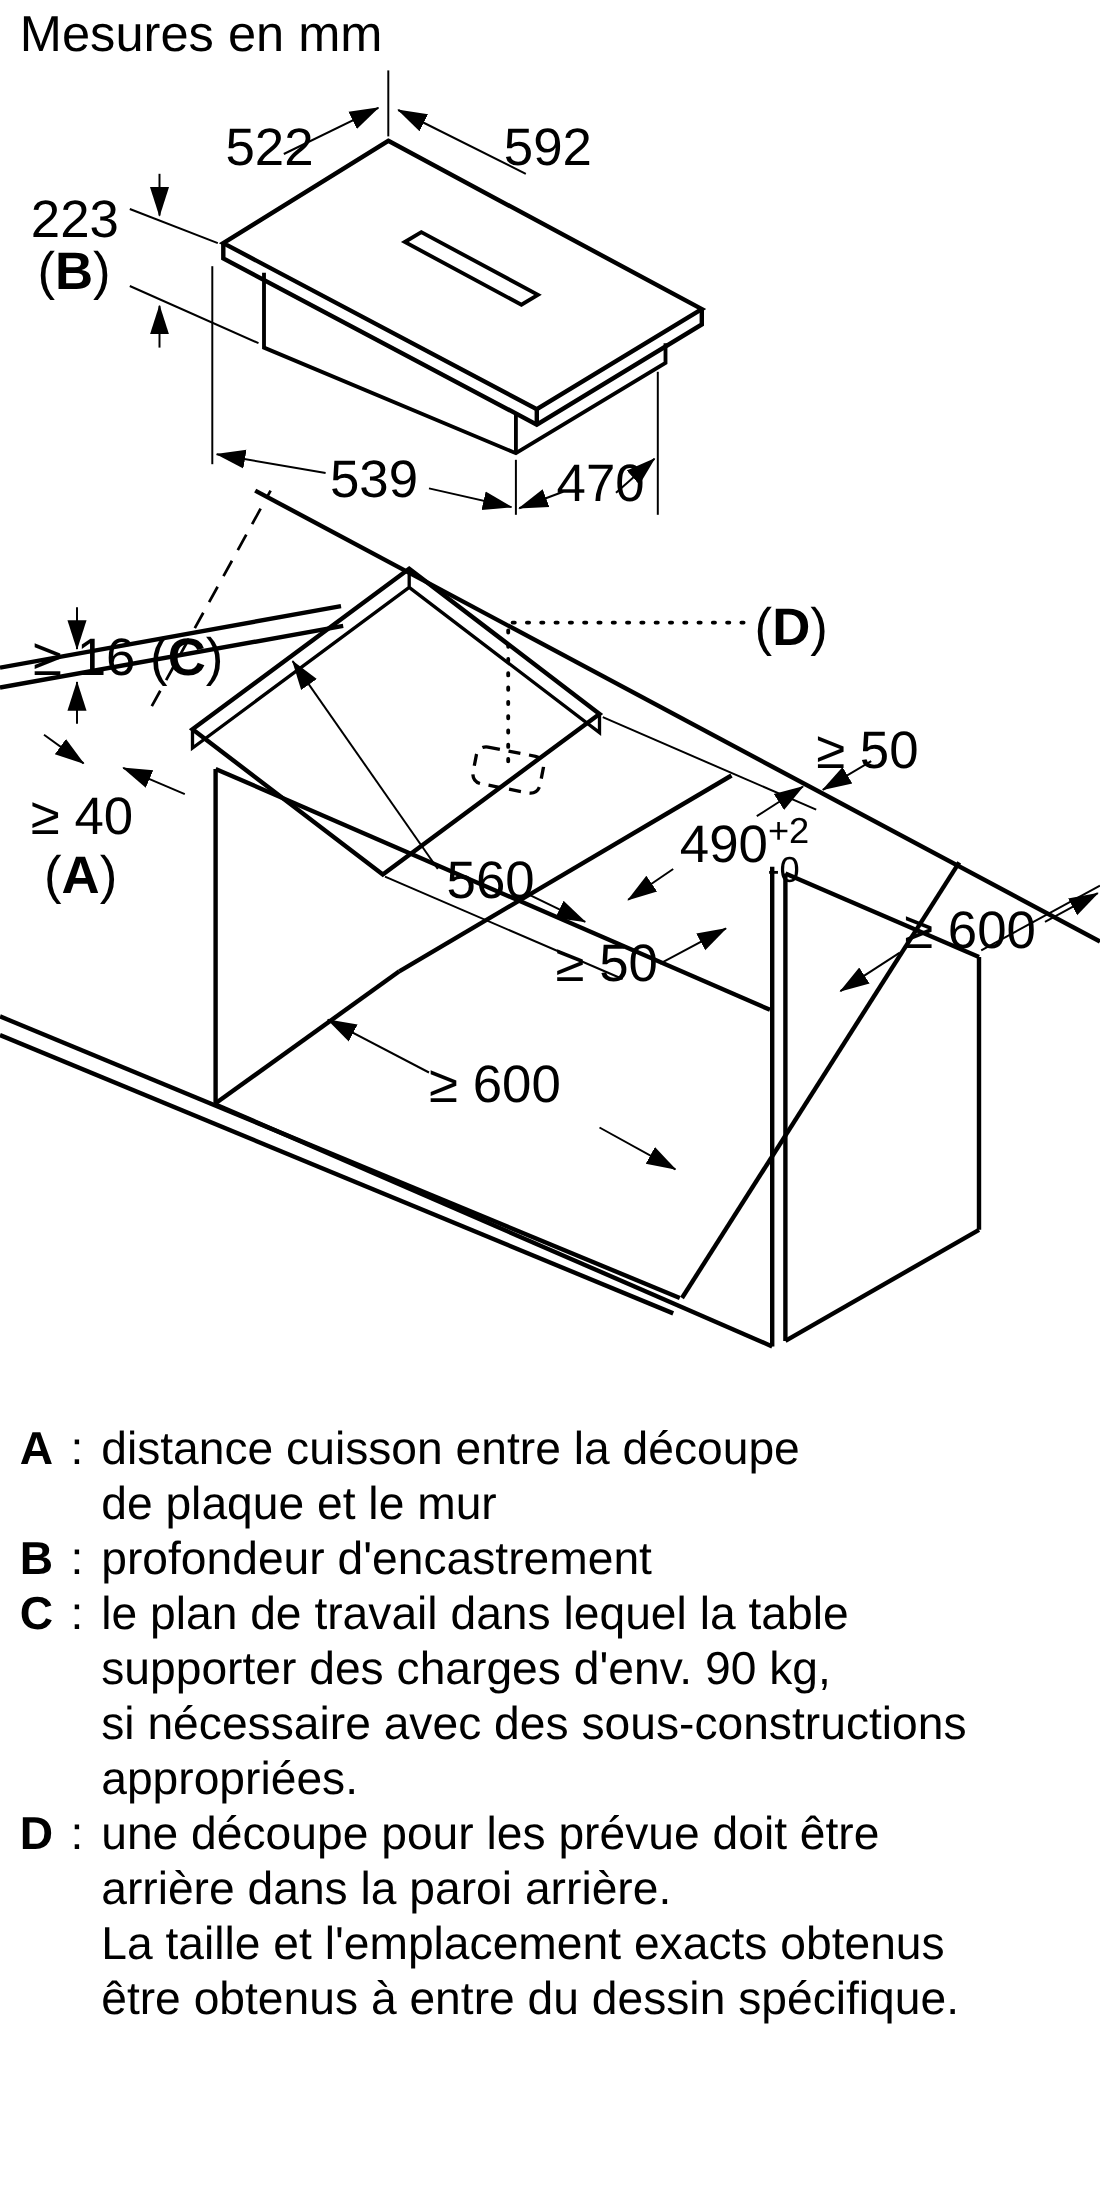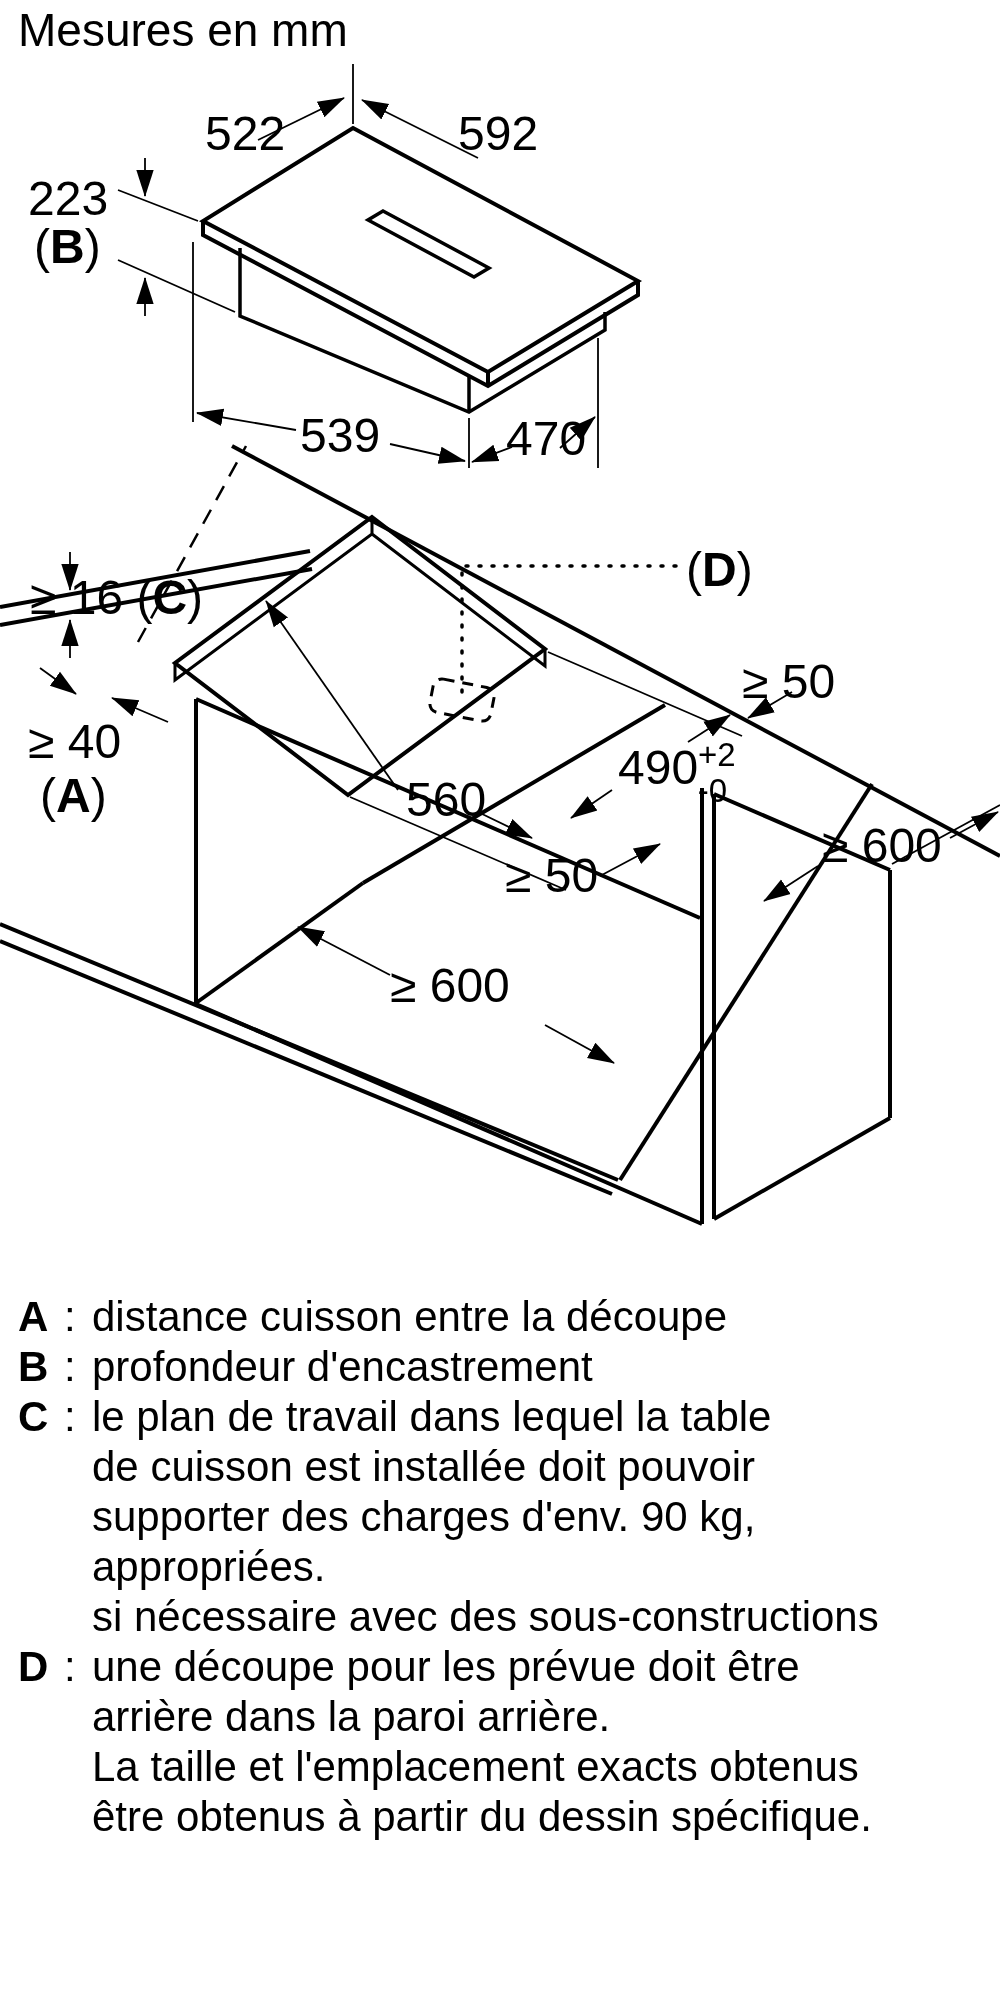--- a/index.html
+++ b/index.html
@@ -135,43 +135,43 @@
   <text class="dim" x="390" y="1002">≥ 600</text>
   <text class="dim" x="822" y="862">≥ 600</text>
 </svg>
 
 <div id="legend">
   <div class="lrow">
     <span class="lkey">A</span>
     <span class="lsep">:</span>
     <div>
       <div class="lline">distance cuisson entre la découpe</div>
+      <div class="lline">de plaque et le mur</div>
     </div>
   </div>
   <div class="lrow">
     <span class="lkey">B</span>
     <span class="lsep">:</span>
     <div>
       <div class="lline">profondeur d'encastrement</div>
     </div>
   </div>
   <div class="lrow">
     <span class="lkey">C</span>
     <span class="lsep">:</span>
     <div>
       <div class="lline">le plan de travail dans lequel la table</div>
-      <div class="lline">de cuisson est installée doit pouvoir</div>
       <div class="lline">supporter des charges d'env. 90 kg,</div>
+      <div class="lline">si nécessaire avec des sous-constructions</div>
       <div class="lline">appropriées.</div>
-      <div class="lline">si nécessaire avec des sous-constructions</div>
     </div>
   </div>
   <div class="lrow">
     <span class="lkey">D</span>
     <span class="lsep">:</span>
     <div>
       <div class="lline">une découpe pour les prévue doit être</div>
       <div class="lline">arrière dans la paroi arrière.</div>
       <div class="lline">La taille et l'emplacement exacts obtenus</div>
-      <div class="lline">être obtenus à partir du dessin spécifique.</div>
+      <div class="lline">être obtenus à entre du dessin spécifique.</div>
     </div>
   </div>
 </div>
 
 </body></html>

